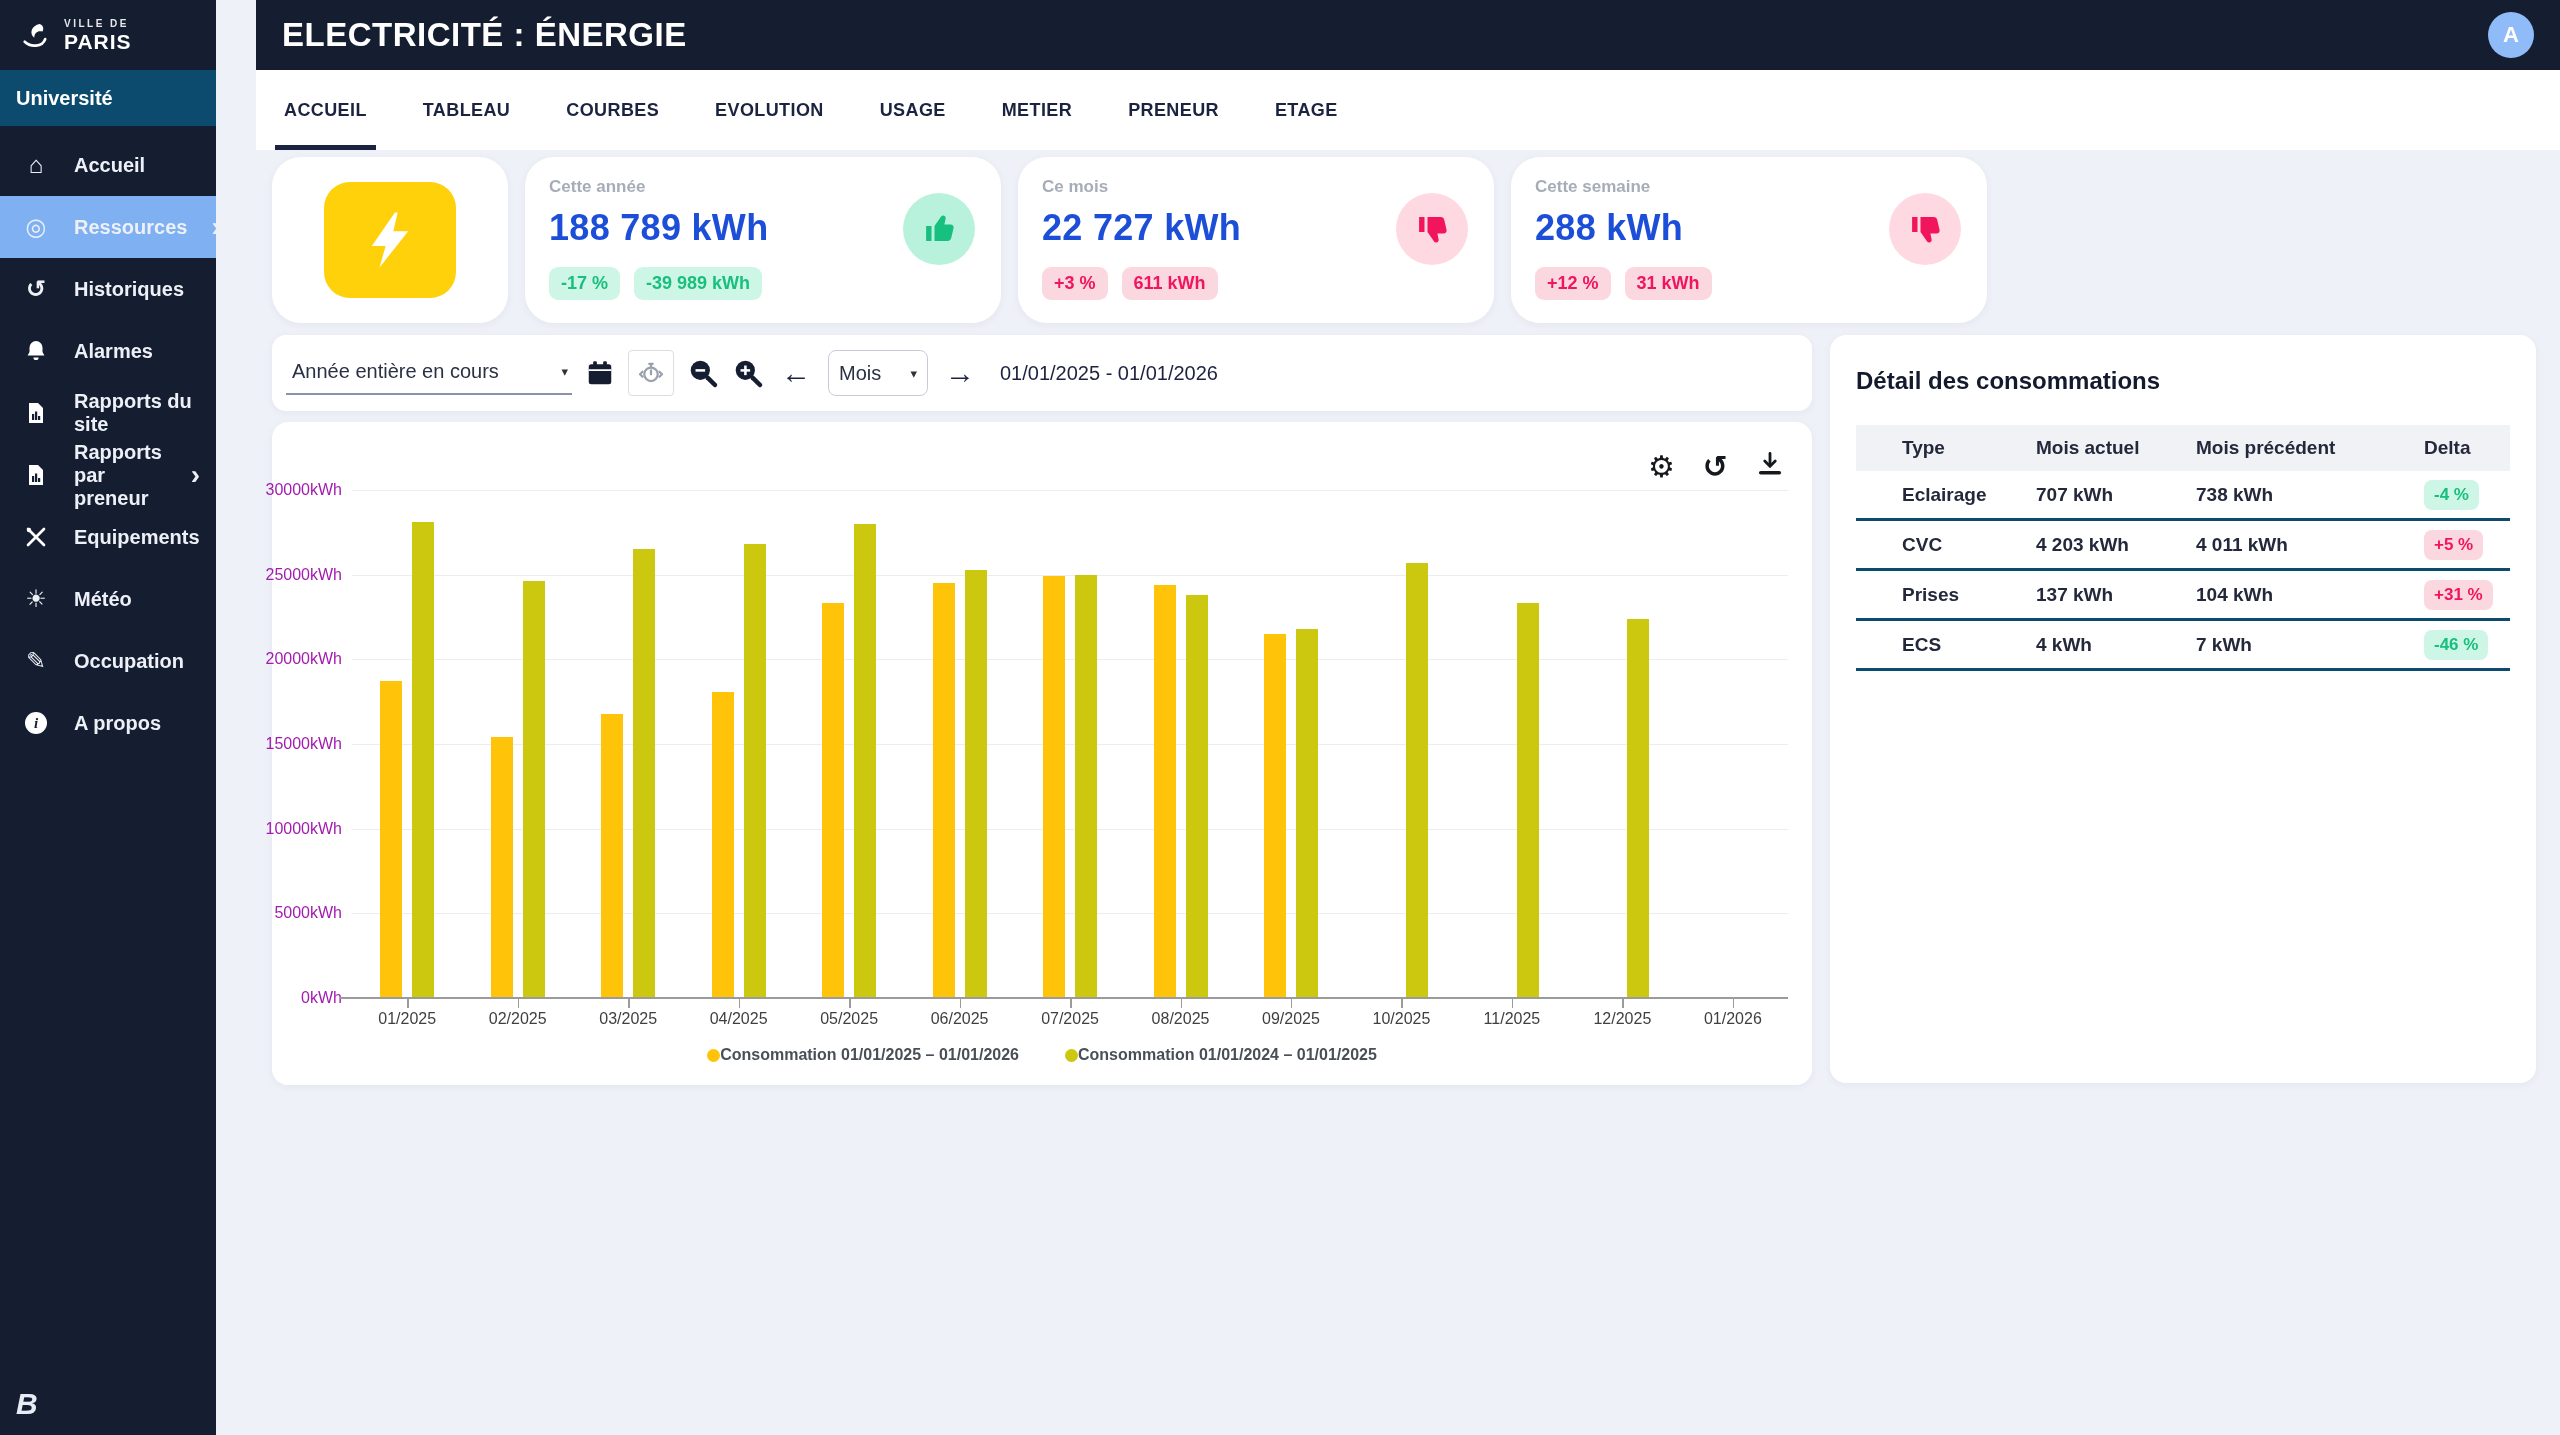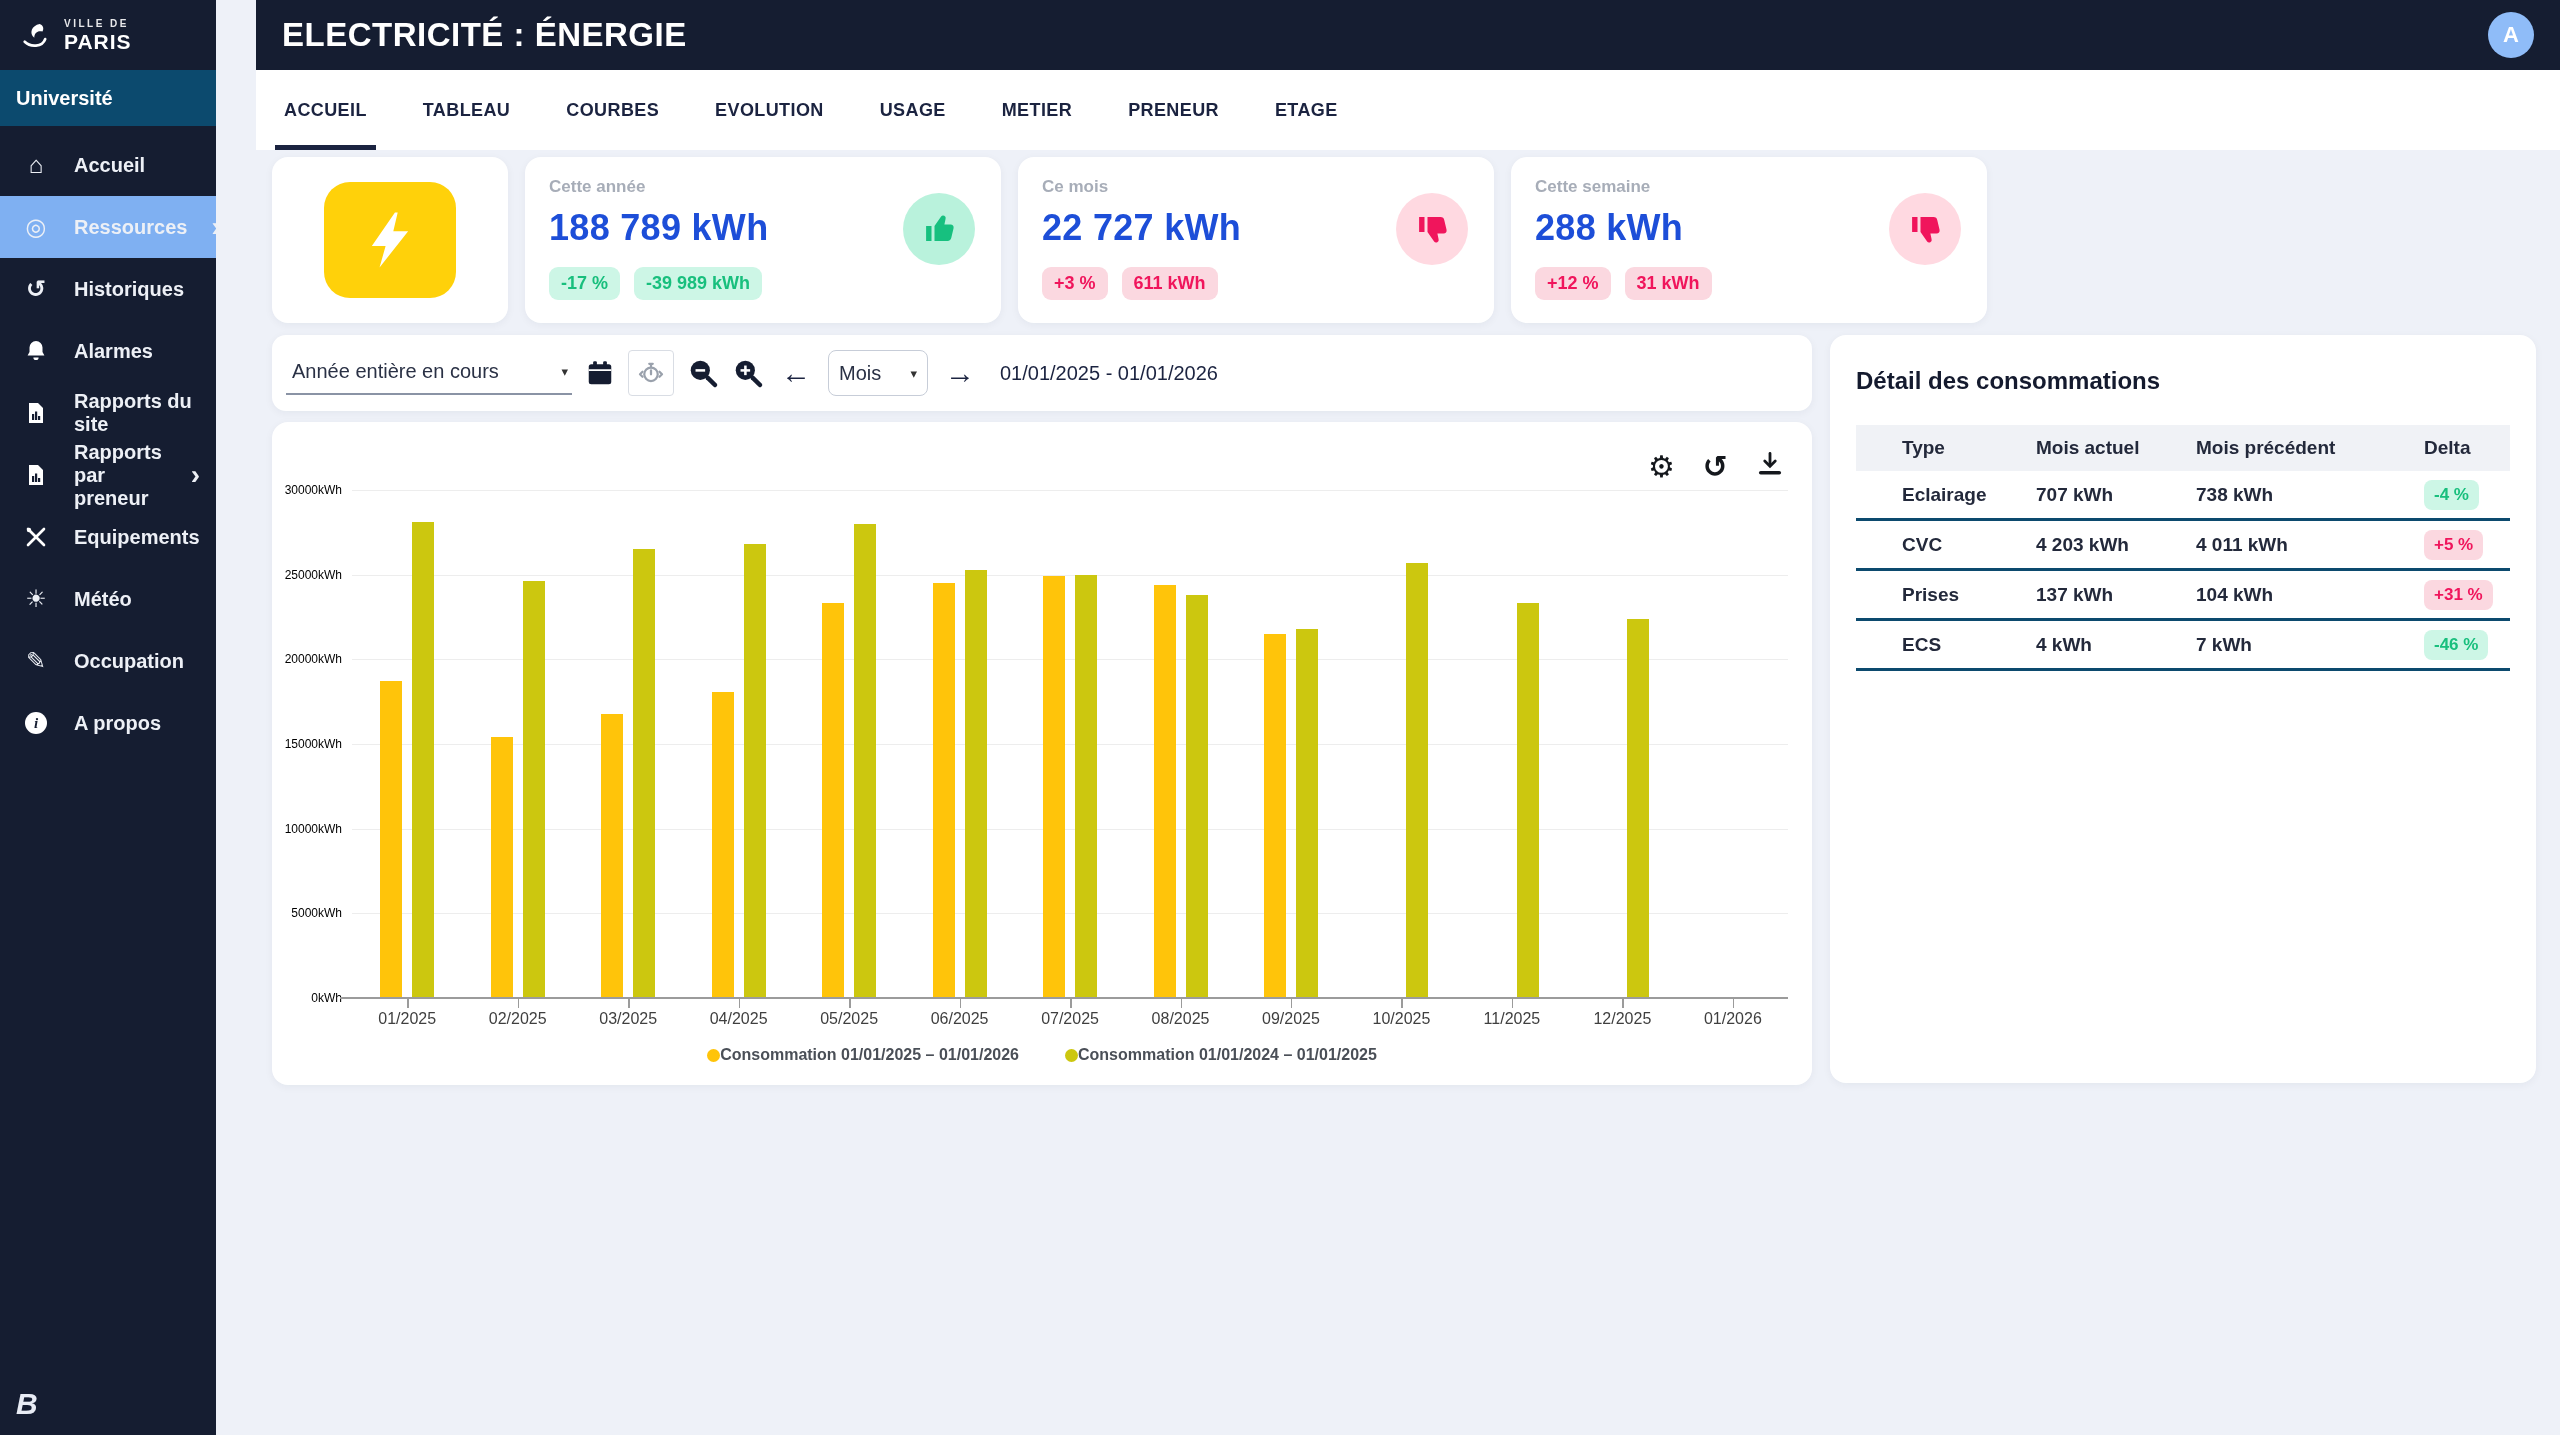--- a/index.html
+++ b/index.html
@@ -40,21 +40,21 @@
 
   
   .main { margin-left:256px; padding-top:70px; }
   .tabbar { background:#fff; height:80px; display:flex; align-items:stretch; gap:56px; padding:0 28px; }
   .tab { font-size:18px; font-weight:800; letter-spacing:.4px; color:#1B2340;
     display:flex; align-items:center; position:relative; cursor:pointer; }
   .tab.active::after { content:""; position:absolute; left:-9px; right:-9px; bottom:0;
     height:5px; background:#1B2340; }
 
   .content { padding:7px 24px 0 16px; }
-  .card { background:#fff; border-radius:16px; box-shadow:0 2px 8px rgba(20,30,60,.05); }
+  .card { background:#fff; border-radius:29px; box-shadow:0 2px 8px rgba(20,30,60,.05); }
 
   
   .kpi-row { display:flex; gap:17px; margin-bottom:12px; }
   .icon-card { width:236px; height:166px; display:flex; align-items:center; justify-content:center; }
   .energy-tile { width:132px; height:116px; background:#FFD10A; border-radius:26px;
     display:flex; align-items:center; justify-content:center; }
   .kpi { width:476px; height:166px; padding:16px 24px; position:relative; }
   .kpi-label { color:#A7ADB8; font-size:17px; font-weight:600; margin:4px 0 10px; }
   .kpi-value { font-size:36px; font-weight:800; color:#1d4ed8; letter-spacing:.3px; }
   .kpi-badges { display:flex; gap:14px; margin-top:18px; }
@@ -88,21 +88,21 @@
   .chart-card { height:663px; border-radius:16px; position:relative; padding:26px 20px 0; }
   .chart-toolbar { position:absolute; top:28px; right:28px; display:flex; gap:28px; align-items:center; z-index:5; }
   .tool { font-size:30px; color:#15181D; cursor:pointer; line-height:1; font-weight:700; }
   .tool svg { width:28px; height:28px; }
 
   .plot-outer { position:absolute; left:20px; right:20px; top:68px; }
   .plot { margin-left:60px; margin-right:4px; height:508px; position:relative; }
   .gridline { position:absolute; left:0; right:0; height:0; border-top:1.5px solid #EDEDED; }
   .axis-base { position:absolute; left:-12px; right:0; bottom:-1px; border-top:2px solid #9B9B9B; }
   .ylab { position:absolute; right:calc(100% + 10px); transform:translateY(-50%);
-    font-size:12px; color:#000000; white-space:nowrap; }
+    font-size:16px; color:#a21caf; white-space:nowrap; }
   .groups { position:absolute; left:0; right:0; top:0; bottom:0; display:flex; align-items:flex-end; }
   .bar-group { flex:1; height:100%; display:flex; align-items:flex-end; justify-content:center;
     gap:10px; position:relative; }
   .bar { width:22px; }
   .xtick { position:absolute; bottom:-10px; left:50%; width:1.5px; height:10px; background:#9B9B9B; }
   .xlabels { display:flex; margin:12px 4px 0 60px; }
   .xlab { flex:1; text-align:center; font-size:16px; color:#3F3F3F; }
   .legend { display:flex; justify-content:center; align-items:center; gap:46px; margin-top:18px; }
   .legend-item { display:flex; align-items:center; gap:0; cursor:pointer; }
   .legend-dot { width:13px; height:13px; border-radius:50%; }

